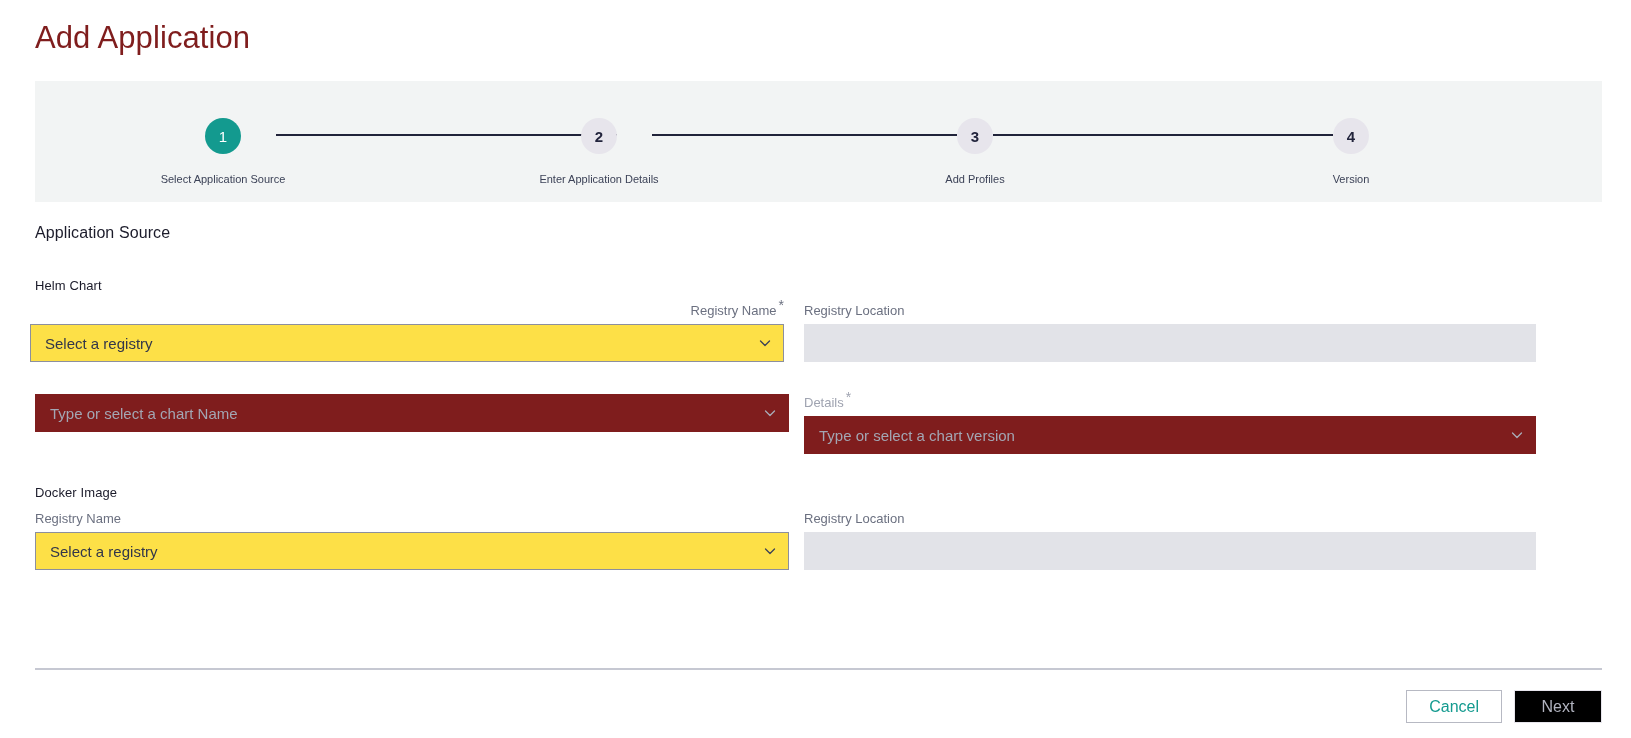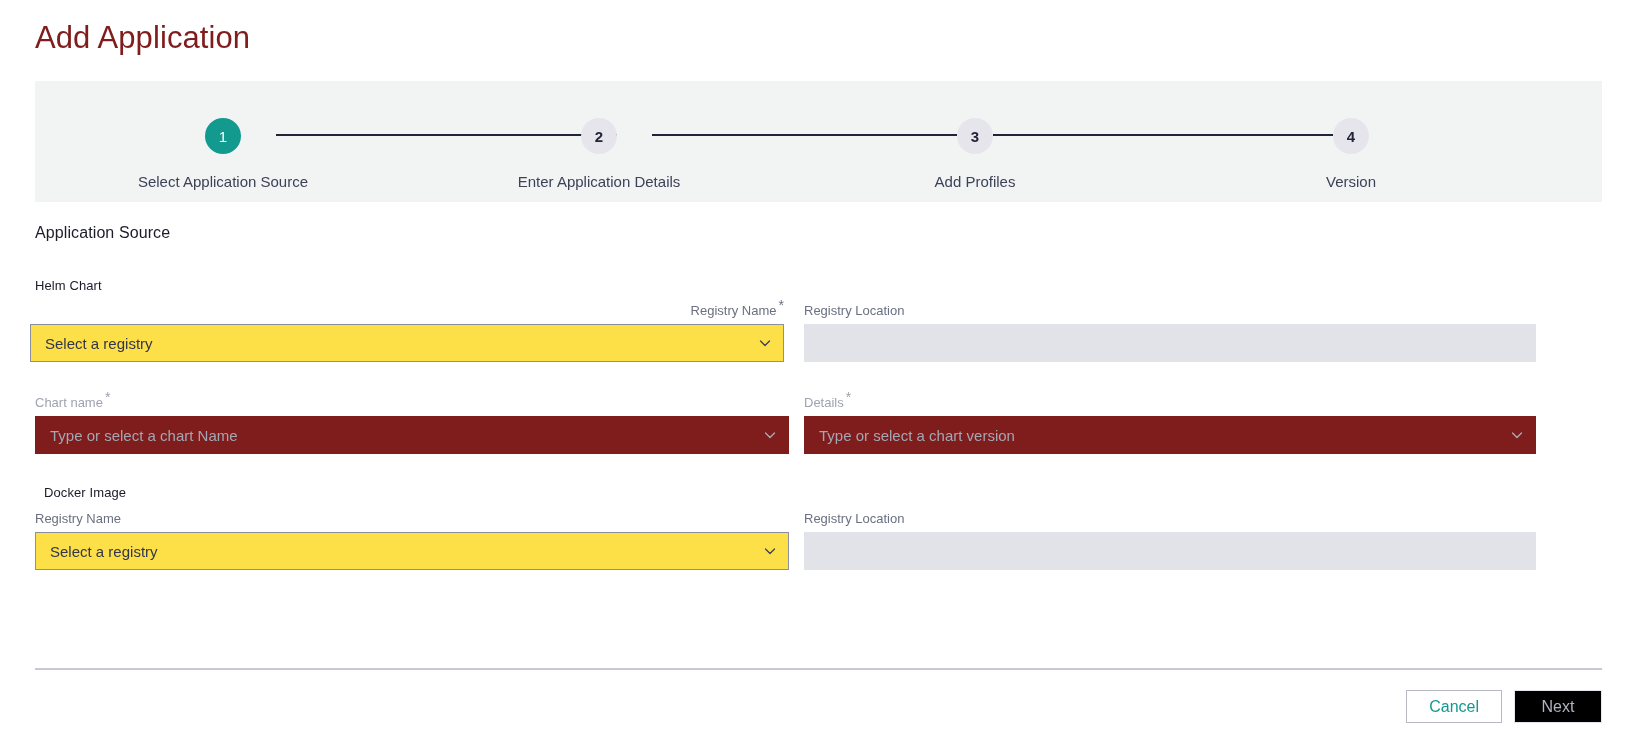--- a/index.html
+++ b/index.html
@@ -64,21 +64,21 @@
   .step-circle.inactive {
     background: #e7e5ec;
     color: #22243c;
   }
   .step-label {
     position: absolute;
     top: 55px;
     left: -150px;
     width: 300px;
     text-align: center;
-    font-size: 15px;
+    font-size: 11px;
     color: #3c4257;
     white-space: nowrap;
   }
   .step-connector {
     position: absolute;
     top: 53px;
     height: 2px;
     background: #21233a;
   }
 
@@ -258,23 +258,20 @@
     </div>
 
     <div class="field" style="left:804px; top:100px; width:732px;">
       <div class="field-label">Registry Location</div>
       <div class="readonly-box">
         <span></span>
       </div>
     </div>
 
     <div class="field" style="left:35px; top:192px; width:754px;">
-      <div class="field-label disabled">
-        <span>Chart name</span><span class="req disabled">*</span>
-      </div>
       <div class="select-box disabled">
         <span>Type or select a chart Name</span>
         <span class="chev">
           <svg viewBox="0 0 12 12" width="12" height="12" aria-hidden="true">
             <path d="M1.5 4 L6 8.5 L10.5 4" fill="none" stroke="#a9acb8" stroke-width="1.3" stroke-linecap="round" stroke-linejoin="round"></path>
           </svg>
         </span>
       </div>
     </div>
 
@@ -285,21 +282,21 @@
       <div class="select-box disabled">
         <span>Type or select a chart version</span>
         <span class="chev">
           <svg viewBox="0 0 12 12" width="12" height="12" aria-hidden="true">
             <path d="M1.5 4 L6 8.5 L10.5 4" fill="none" stroke="#a9acb8" stroke-width="1.3" stroke-linecap="round" stroke-linejoin="round"></path>
           </svg>
         </span>
       </div>
     </div>
 
-    <div class="subsection-title" style="top:283px;margin-left:9px;">Docker Image</div>
+    <div class="subsection-title" style="top:283px;">Docker Image</div>
 
     <div class="field" style="left:35px; top:308px; width:754px;">
       <div class="field-label">Registry Name</div>
       <div class="select-box">
         <span>Select a registry</span>
         <span class="chev">
           <svg viewBox="0 0 12 12" width="12" height="12" aria-hidden="true">
             <path d="M1.5 4 L6 8.5 L10.5 4" fill="none" stroke="#3c4257" stroke-width="1.3" stroke-linecap="round" stroke-linejoin="round"></path>
           </svg>
         </span>

